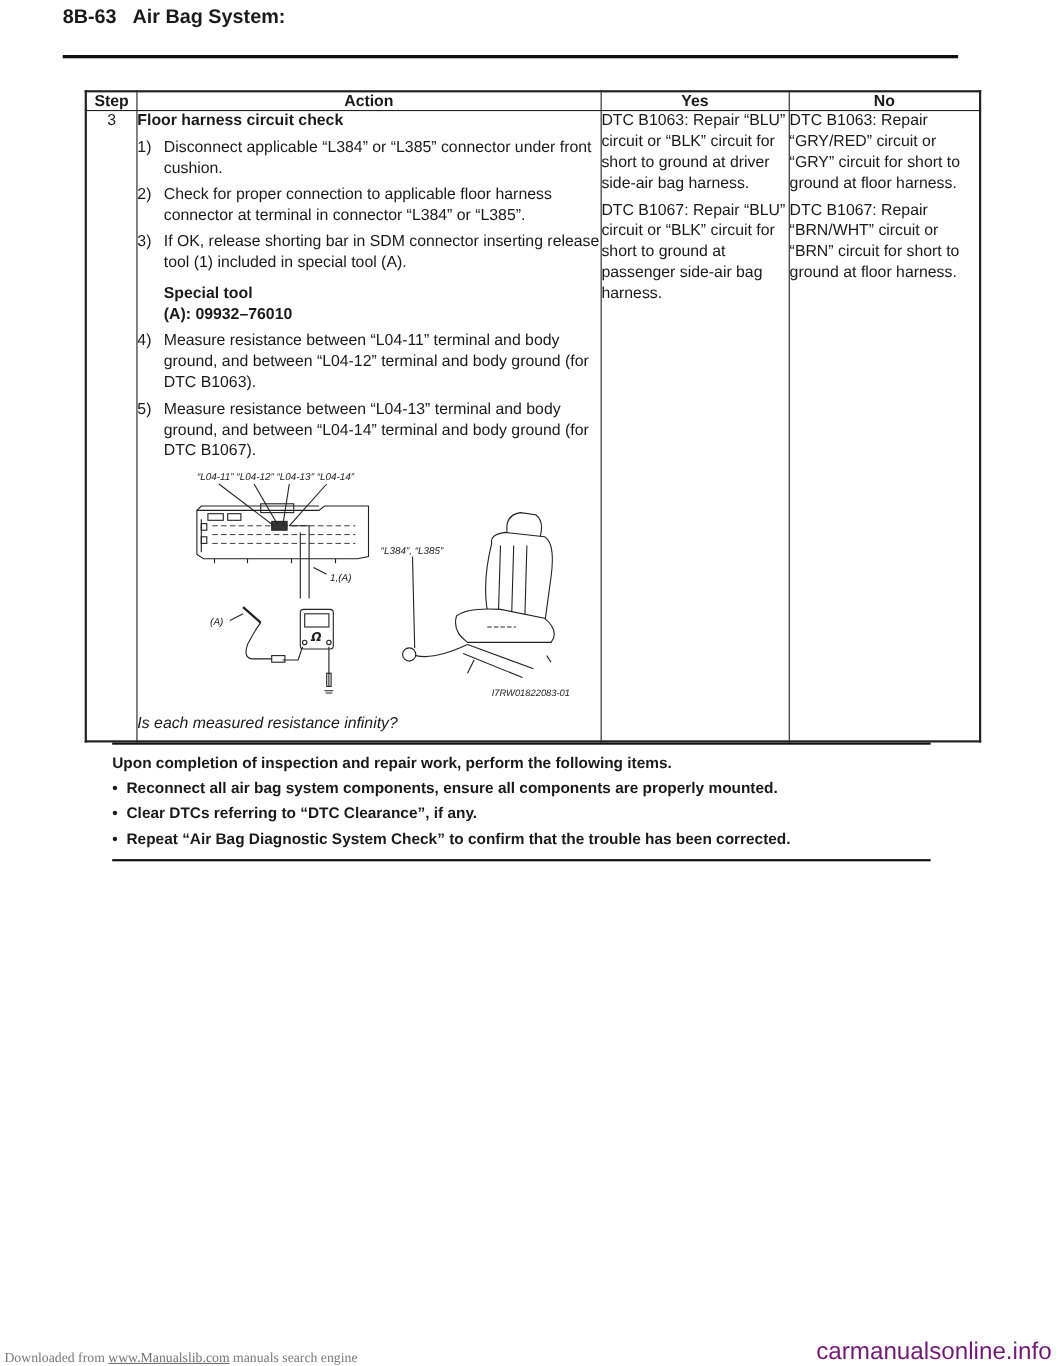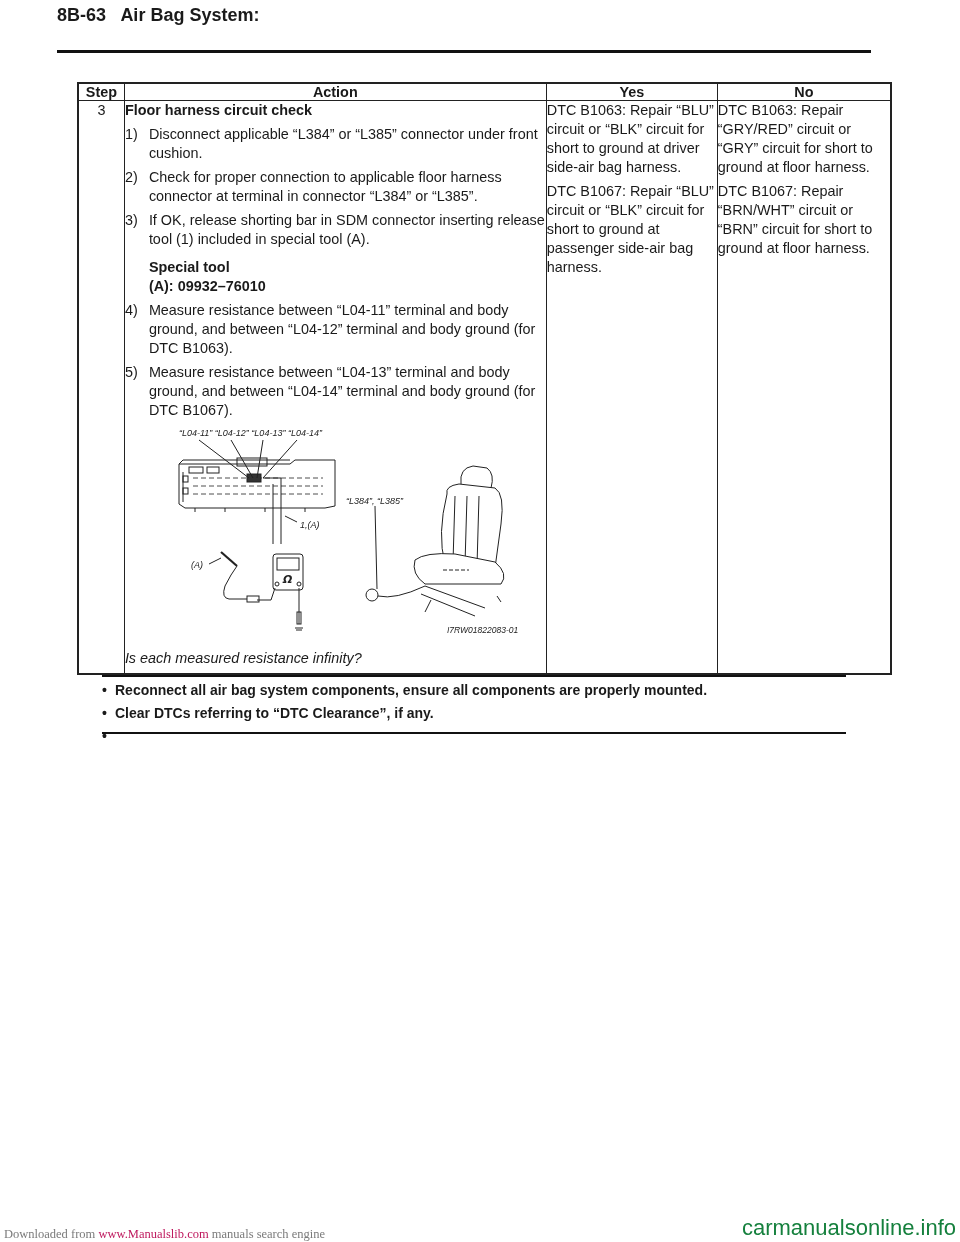--- a/index.html
+++ b/index.html
@@ -49,24 +49,24 @@
   .note-rule { height: 2px; background: #111; margin-top: 3px; }
   .note-intro { font-weight: bold; margin-top: 6px; line-height: 20px; }
   .note-list { margin: 0; padding: 0; list-style: none; }
   .note-list li { font-weight: bold; position: relative; padding-left: 13px; line-height: 20px; margin-top: 3px; }
   .note-list li .b { position: absolute; left: 0; top: 0; }
   .note-rule-bottom { height: 2px; background: #111; margin-top: 9px; }
   .footer-left {
     position: absolute; left: 4px; top: 1227px; font-family: "Liberation Serif", serif;
     font-size: 12.5px; color: #7a7a7a;
   }
-  .footer-left a { color: #be185d; }
+  .footer-left a { color: #737373; text-decoration: underline; }
   .footer-right {
     position: absolute; right: 4px; top: 1215px; font-family: "Liberation Sans", sans-serif;
-    font-size: 22px; color: #15803d;
+    font-size: 22px; color: #701a75;
   }
 </style>
 </head>
 <body>
 
 <div class="page-header">
   <span class="num">8B-63</span>
   <span>Air Bag System:</span>
 </div>
 <div class="header-rule"></div>
@@ -190,31 +190,33 @@
       <td class="no-cell">
         <div class="result-para">DTC B1063: Repair “GRY/RED” circuit or “GRY” circuit for short to ground at floor harness.</div>
         <div class="result-para">DTC B1067: Repair “BRN/WHT” circuit or “BRN” circuit for short to ground at floor harness.</div>
       </td>
     </tr>
   </tbody>
 </table>
 
 <div class="note-block">
   <div class="note-rule"></div>
+  <div class="note-intro">Upon completion of inspection and repair work, perform the following items.</div>
   <ul class="note-list">
     <li>
       <span class="b">•</span>
       <span>Reconnect all air bag system components, ensure all components are properly mounted.</span>
     </li>
     <li>
       <span class="b">•</span>
       <span>Clear DTCs referring to “DTC Clearance”, if any.</span>
     </li>
     <li>
       <span class="b">•</span>
+      <span>Repeat “Air Bag Diagnostic System Check” to confirm that the trouble has been corrected.</span>
     </li>
   </ul>
   <div class="note-rule-bottom"></div>
 </div>
 
 <div class="footer-left">
   <span>Downloaded from</span>
   <a>www.Manualslib.com</a>
   <span>manuals search engine</span>
 </div>

